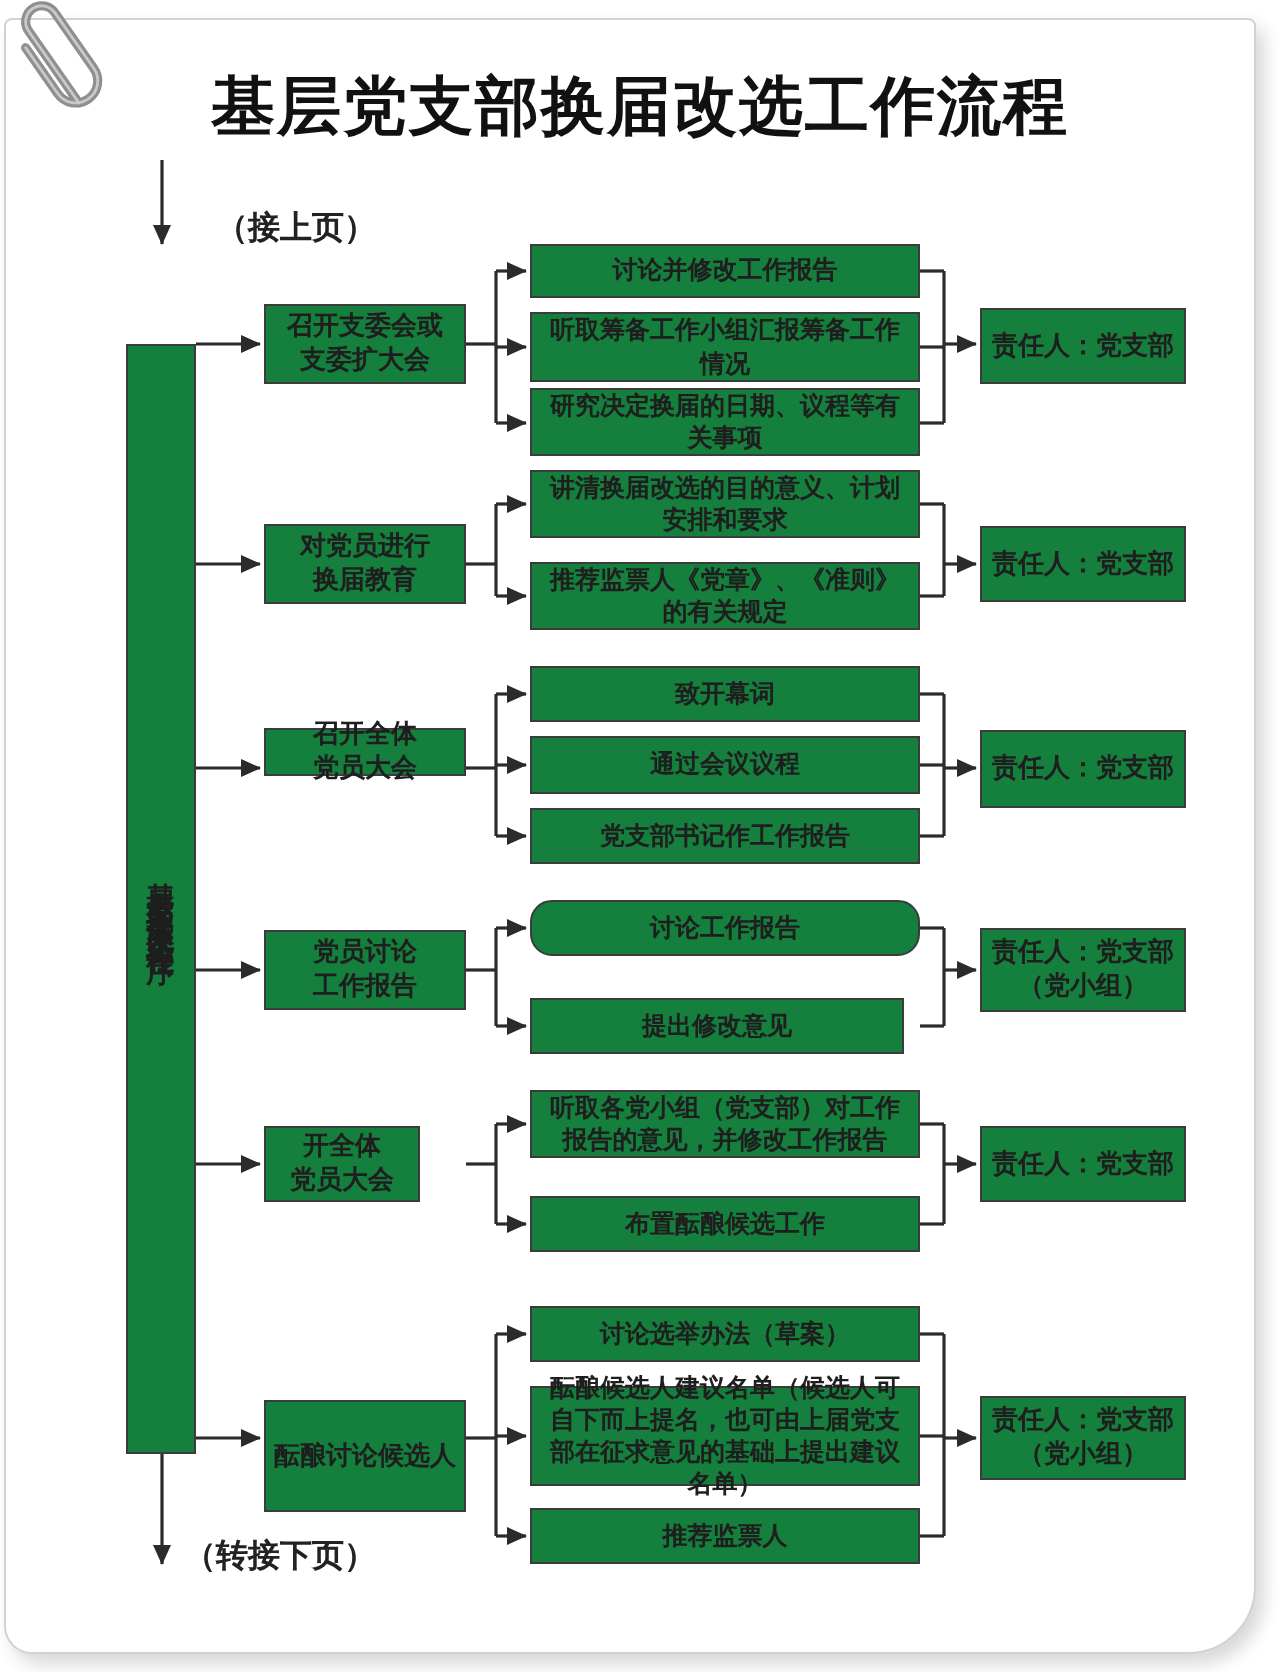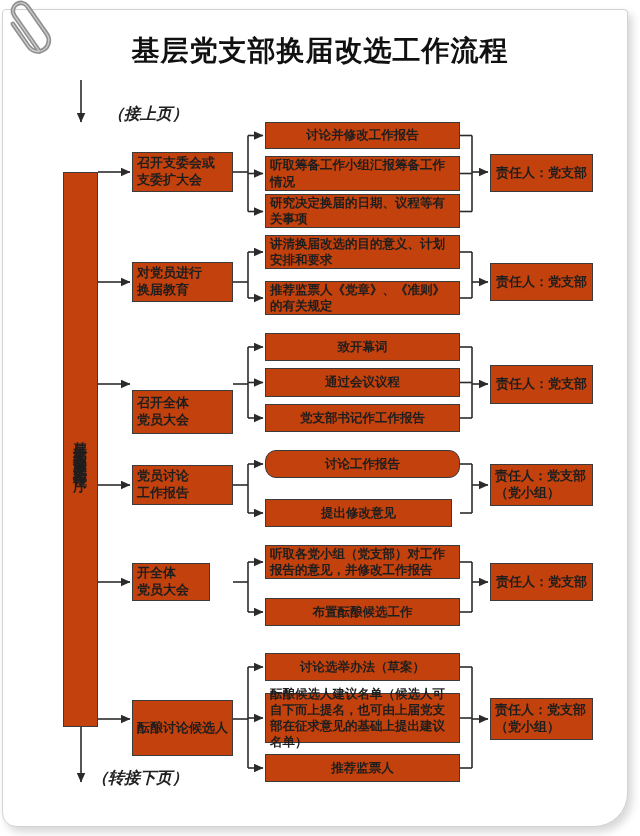--- a/index.html
+++ b/index.html
@@ -11,28 +11,28 @@
   }
   .page {
     position: absolute; left: 2px; top: 9px; right: 12px; bottom: 9px;
     background: #fff; border: 1px solid #d2d2d2;
     border-radius: 4px 4px 34px 14px;
     box-shadow: 4px 5px 9px rgba(0,0,0,0.16);
   }
   .title {
     position: absolute; left: 0; right: 0; top: 32px;
     text-align: center; font-family: "DejaVu Serif", "Liberation Serif", serif;
-    font-weight: 700; font-size: 28px; color: #111; letter-spacing: 1px;
+    font-weight: 700; font-size: 32px; color: #111; letter-spacing: 1px;
   }
-  .note { position: absolute; font-size: 16px; font-weight: 600; color: #222; font-style: italic; }
+  .note { position: absolute; font-size: 16px; font-weight: 600; color: #222; }
   .box {
-    position: absolute; background: #c2410c;
+    position: absolute; background: #15803d;
     border: 1.5px solid #3b3b3b; color: #1e1e1e;
     display: flex; align-items: center; justify-content: center;
-    text-align: left; font-weight: 600;
+    text-align: center; font-weight: 600;
     font-size: 12.5px; line-height: 1.3; padding: 1px 4px;
   }
   .stage { font-size: 13px; text-wrap: balance; }
   .owner { font-size: 13px; }
   .rail {
     writing-mode: vertical-rl; letter-spacing: 3px;
     font-size: 14px; padding: 6px 0; border-width: 1.4px;
   }
   svg.overlay { position: absolute; left: 0; top: 0; pointer-events: none; }
   svg.clip { position: absolute; overflow: visible; }
@@ -138,21 +138,21 @@
 
   <div class="title">基层党支部换届改选工作流程</div>
 
   <div class="note" style="left:108px; top:104px;">（接上页）</div>
   <div class="note" style="left:92px; top:768px;">（转接下页）</div>
 
   <div class="box rail" style="left:63px; top:172px; width:35px; height:555px;">基层党支部换届改选工作程序</div>
 
   <div class="box stage" style="left:132px; top:152px; width:101px; height:40px;">召开支委会或支委扩大会</div>
   <div class="box stage" style="left:132px; top:262px; width:101px; height:40px;">对党员进行换届教育</div>
-  <div class="box stage" style="left:132px; top:364px; width:101px; height:44px;margin-top:26px;">召开全体党员大会</div>
+  <div class="box stage" style="left:132px; top:364px; width:101px; height:24px;">召开全体党员大会</div>
   <div class="box stage" style="left:132px; top:465px; width:101px; height:40px;">党员讨论工作报告</div>
   <div class="box stage" style="left:132px; top:563px; width:78px; height:38px;">开全体党员大会</div>
   <div class="box stage" style="left:132px; top:700px; width:101px; height:56px;">酝酿讨论候选人</div>
 
   <div class="box step" style="left:265px; top:122px; width:195px; height:27px;">讨论并修改工作报告</div>
   <div class="box step" style="left:265px; top:156px; width:195px; height:35px;">听取筹备工作小组汇报筹备工作情况</div>
   <div class="box step" style="left:265px; top:194px; width:195px; height:34px;">研究决定换届的日期、议程等有关事项</div>
 
   <div class="box step" style="left:265px; top:235px; width:195px; height:34px;">讲清换届改选的目的意义、计划安排和要求</div>
   <div class="box step" style="left:265px; top:281px; width:195px; height:34px;">推荐监票人《党章》、《准则》的有关规定</div>

